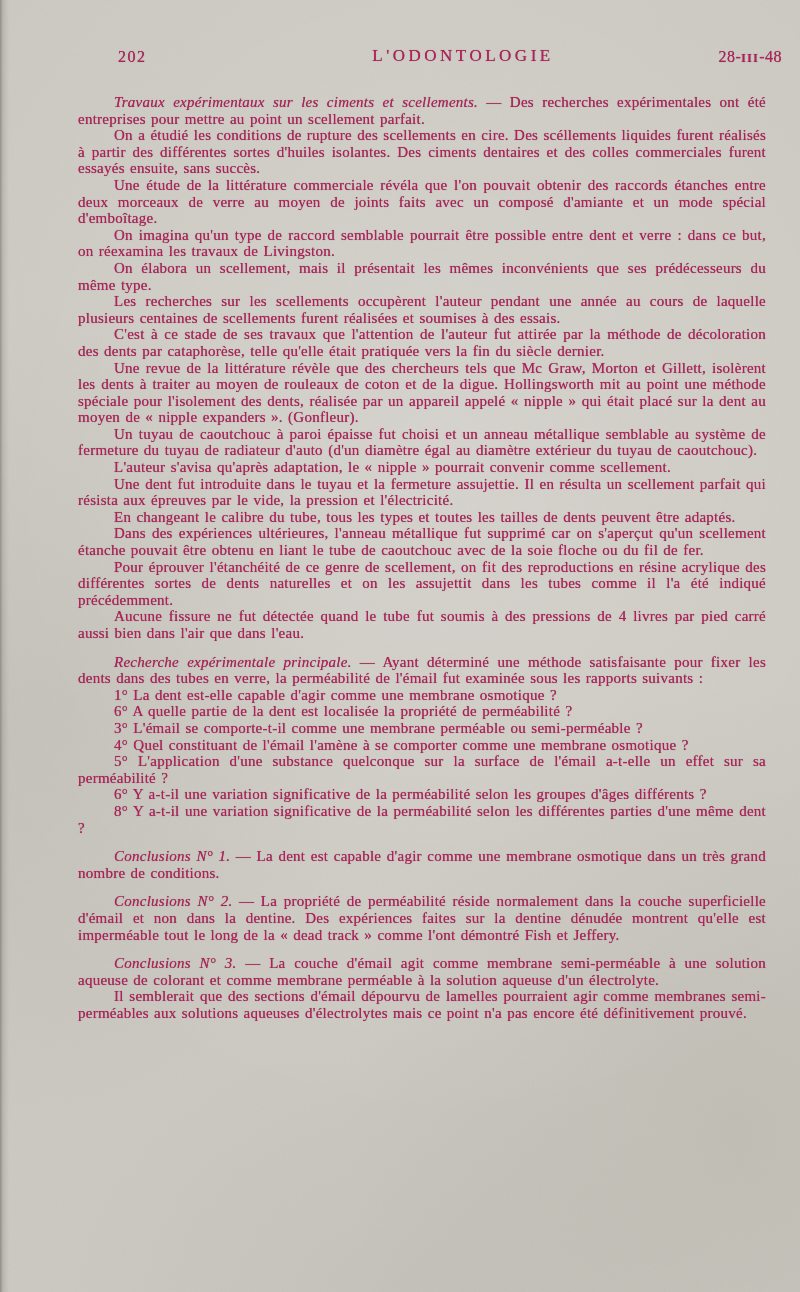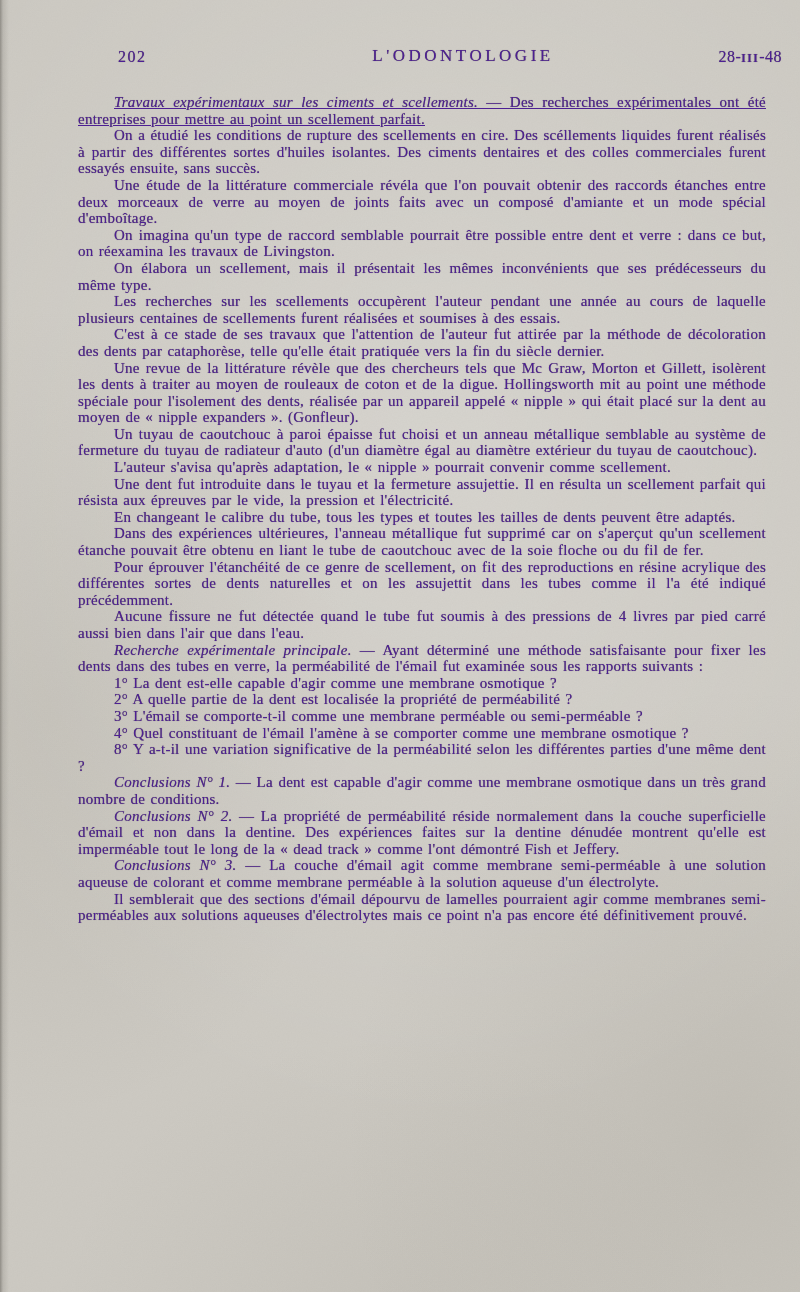--- a/index.html
+++ b/index.html
@@ -21,21 +21,21 @@
       radial-gradient(120% 85% at 55% 35%, rgba(255,255,255,0.20), rgba(255,255,255,0) 62%),
       radial-gradient(70% 50% at 92% 88%, rgba(116,110,95,0.12), rgba(0,0,0,0) 70%),
       radial-gradient(55% 45% at 6% 55%, rgba(116,110,95,0.10), rgba(0,0,0,0) 70%),
       radial-gradient(60% 30% at 50% 101%, rgba(116,110,95,0.08), rgba(0,0,0,0) 70%),
       linear-gradient(90deg, rgba(55,52,46,0.40) 0px, rgba(55,52,46,0.12) 3px, rgba(55,52,46,0) 9px);
     pointer-events: none;
   }
   .content {
     position: absolute;
     left: 78px; top: 46px; width: 688px;
-    color: #4c1d95;
+    color: #be185d;
     text-shadow: 0 0 0.7px rgba(61,57,49,0.75);
   }
   .header {
     position: relative;
     height: 22px;
     margin-bottom: 26px;
     font-size: 16px;
   }
   .pagenum {
     position: absolute; left: 40px; top: 2px;
@@ -55,22 +55,22 @@
   }
   .date .roman { font-size: 0.72em; letter-spacing: 1.5px; font-weight: bold; }
   .bodytext {
     font-size: 15px;
     line-height: 16.6px;
     text-align: justify;
     letter-spacing: 0.25px;
     word-spacing: 1.3px;
   }
   .para { margin: 0; text-indent: 36px; }
-  .para.section { margin-top: 0; }
-  .bodytext .para:first-child { margin-top: 16px; text-decoration: underline; }
+  .para.section { margin-top: 12px; }
+  .bodytext .para:first-child { margin-top: 16px; }
   .lead { font-style: italic; }
   .sep { font-style: normal; }
   .grain {
     position: absolute; inset: 0;
     pointer-events: none;
     opacity: 0.055;
   }
 </style>
 </head>
 <body>
@@ -113,27 +113,29 @@
   <p class="para"><span class="txt">Dans des expériences ultérieures, l'anneau métallique fut supprimé car on s'aperçut qu'un scellement étanche pouvait être obtenu en liant le tube de caoutchouc avec de la soie floche ou du fil de fer.</span></p>
 
   <p class="para"><span class="txt">Pour éprouver l'étanchéité de ce genre de scellement, on fit des reproductions en résine acrylique des différentes sortes de dents naturelles et on les assujettit dans les tubes comme il l'a été indiqué précédemment.</span></p>
 
   <p class="para"><span class="txt">Aucune fissure ne fut détectée quand le tube fut soumis à des pressions de 4 livres par pied carré aussi bien dans l'air que dans l'eau.</span></p>
 
   <p class="para section"><em class="lead">Recherche expérimentale principale.</em><span class="sep"> — </span><span class="txt">Ayant déterminé une méthode satisfaisante pour fixer les dents dans des tubes en verre, la perméabilité de l'émail fut examinée sous les rapports suivants :</span></p>
 
   <p class="para"><span class="txt">1° La dent est-elle capable d'agir comme une membrane osmotique ?</span></p>
 
-  <p class="para"><span class="txt">2° A quelle partie de la dent est localisée la propriété de perméabilité ?</span></p>
+  <p class="para"><span class="txt">6° A quelle partie de la dent est localisée la propriété de perméabilité ?</span></p>
 
   <p class="para"><span class="txt">3° L'émail se comporte-t-il comme une membrane perméable ou semi-perméable ?</span></p>
 
   <p class="para"><span class="txt">4° Quel constituant de l'émail l'amène à se comporter comme une membrane osmotique ?</span></p>
 
+  <p class="para"><span class="txt">5° L'application d'une substance quelconque sur la surface de l'émail a-t-elle un effet sur sa perméabilité ?</span></p>
 
+  <p class="para"><span class="txt">6° Y a-t-il une variation significative de la perméabilité selon les groupes d'âges différents ?</span></p>
 
 
   <p class="para"><span class="txt">8° Y a-t-il une variation significative de la perméabilité selon les différentes parties d'une même dent ?</span></p>
 
   <p class="para section"><em class="lead">Conclusions N° 1.</em><span class="sep"> — </span><span class="txt">La dent est capable d'agir comme une membrane osmotique dans un très grand nombre de conditions.</span></p>
 
   <p class="para section"><em class="lead">Conclusions N° 2.</em><span class="sep"> — </span><span class="txt">La propriété de perméabilité réside normalement dans la couche superficielle d'émail et non dans la dentine. Des expériences faites sur la dentine dénudée montrent qu'elle est imperméable tout le long de la « dead track » comme l'ont démontré Fish et Jeffery.</span></p>
 
 
   <p class="para section"><em class="lead">Conclusions N° 3.</em><span class="sep"> — </span><span class="txt">La couche d'émail agit comme membrane semi-perméable à une solution aqueuse de colorant et comme membrane perméable à la solution aqueuse d'un électrolyte.</span></p>

